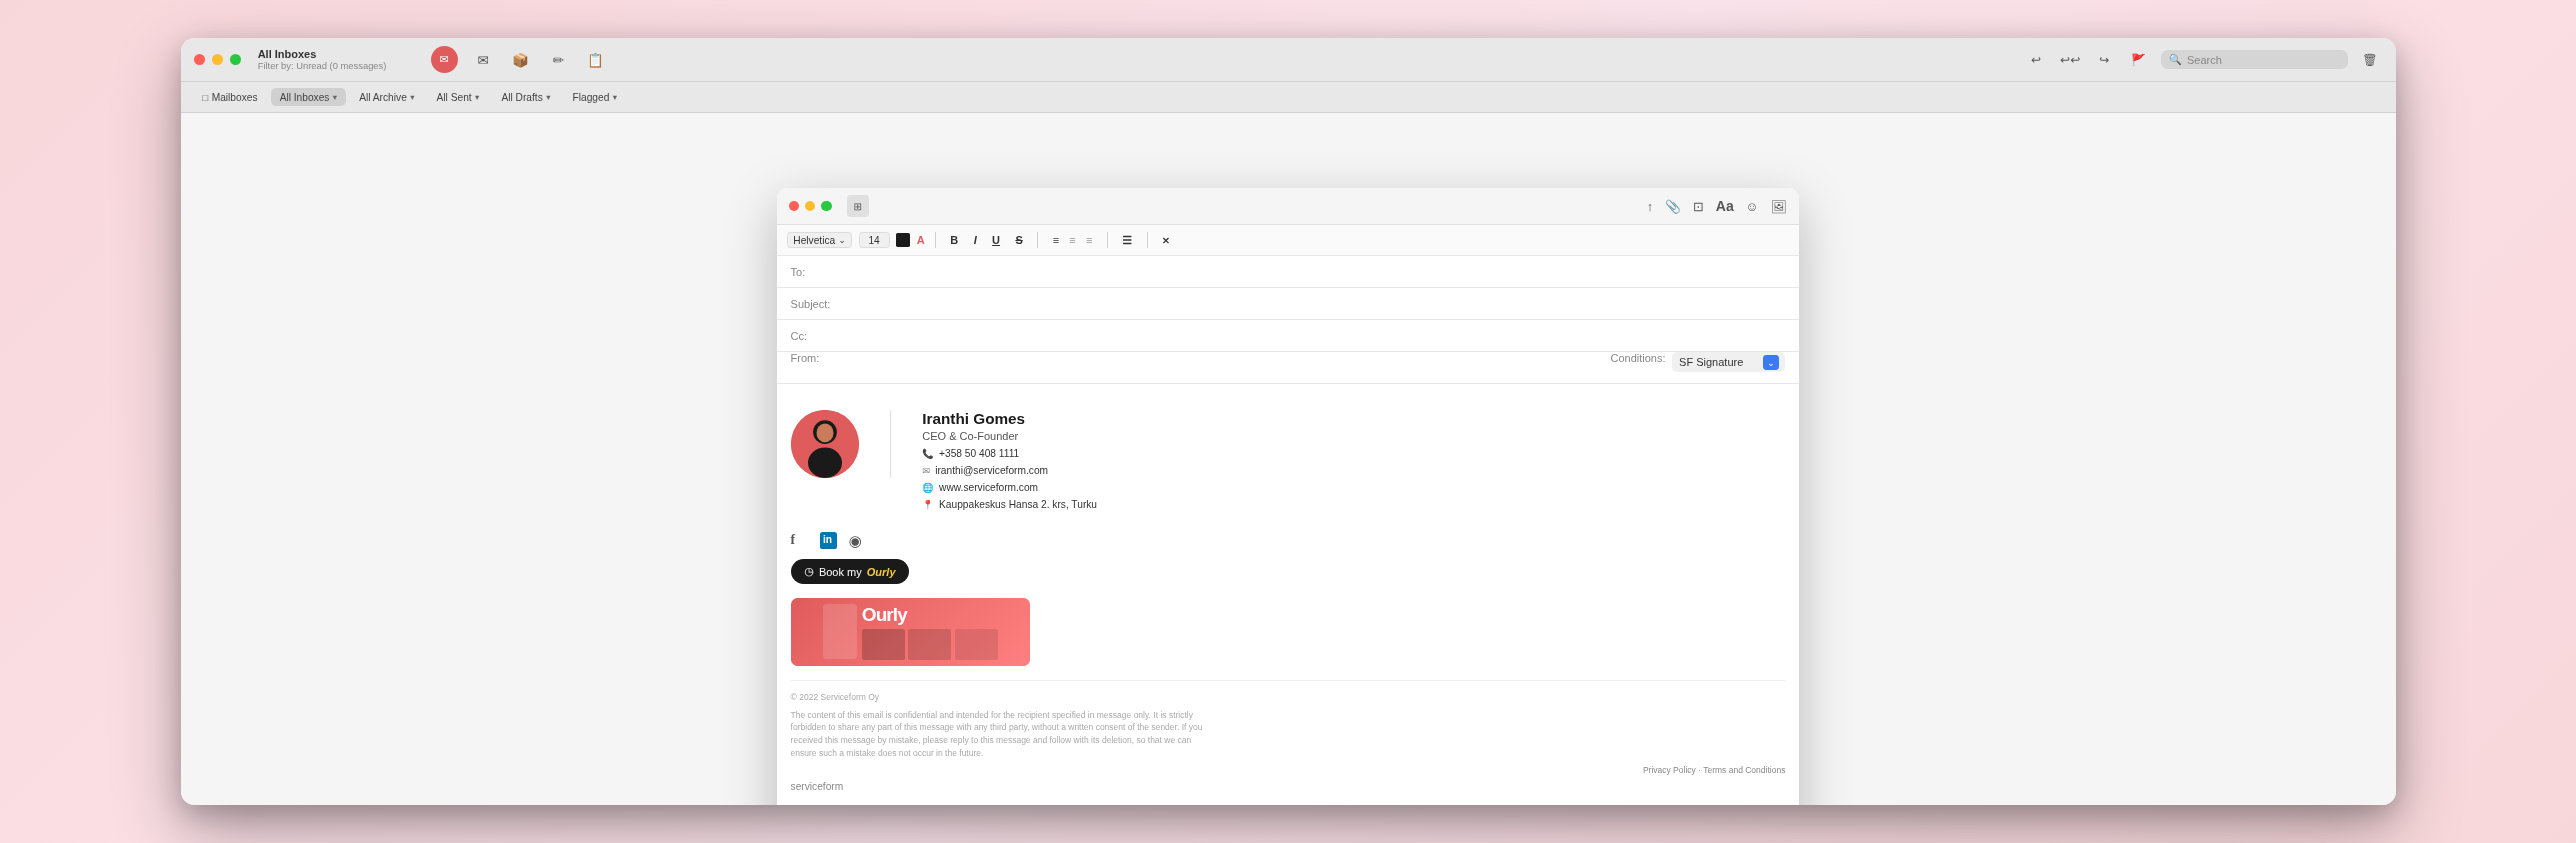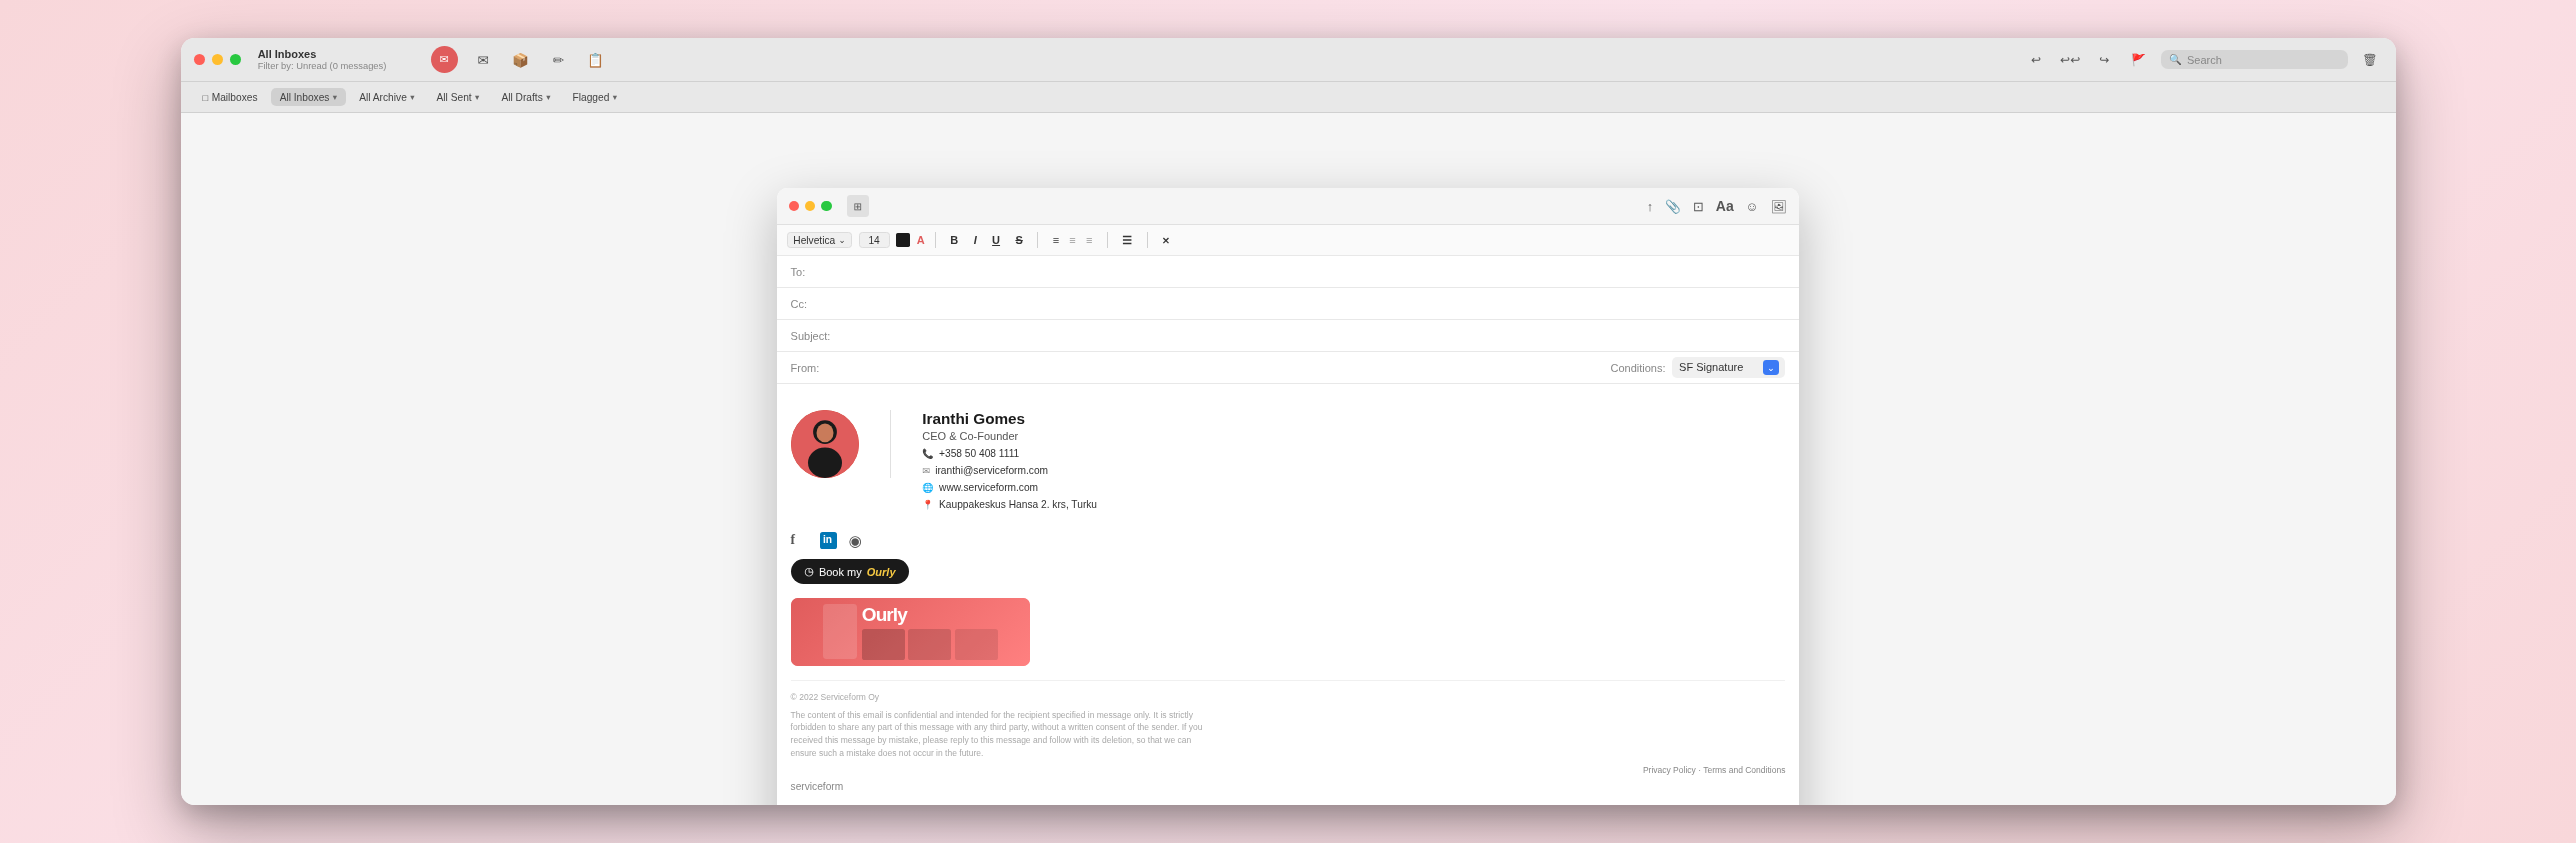--- a/index.html
+++ b/index.html
@@ -302,21 +302,21 @@
       flex: 1;
       border: none;
       outline: none;
       font-size: 11px;
       color: #333;
       background: transparent;
     }
 
     .signature-row {
       display: flex;
-      align-items: center;
+      align-items: flex-start;
       padding: 0 13.6px;
       height: 32px;
       border-bottom: 0.9px solid #e8e8e8;
     }
 
     .sig-label {
       font-size: 11px;
       color: #888;
       margin-right: 6.8px;
     }
@@ -612,25 +612,25 @@
         <div class="fmt-divider"></div>
         <span class="fmt-btn" style="font-size:9.4px;">✕</span>
       </div>
 
       <div class="email-fields">
         <div class="email-field-row">
           <span class="field-label">To:</span>
           <input class="field-input" type="text" style="">
         </div>
         <div class="email-field-row">
+          <span class="field-label">Subject:</span>
+          <input class="field-input" type="text" style="">
+        </div>
+        <div class="email-field-row">
           <span class="field-label">Cc:</span>
-          <input class="field-input" type="text" style="">
-        </div>
-        <div class="email-field-row">
-          <span class="field-label">Subject:</span>
           <input class="field-input" type="text" style="">
         </div>
         <div class="signature-row">
           <span class="field-label">From:</span>
           <div style="flex:1;"></div>
           <span class="sig-label">Conditions:</span>
           <div class="sig-selector">
             <span>SF Signature</span>
             <div class="sig-arrow">⌄</div>
           </div>

